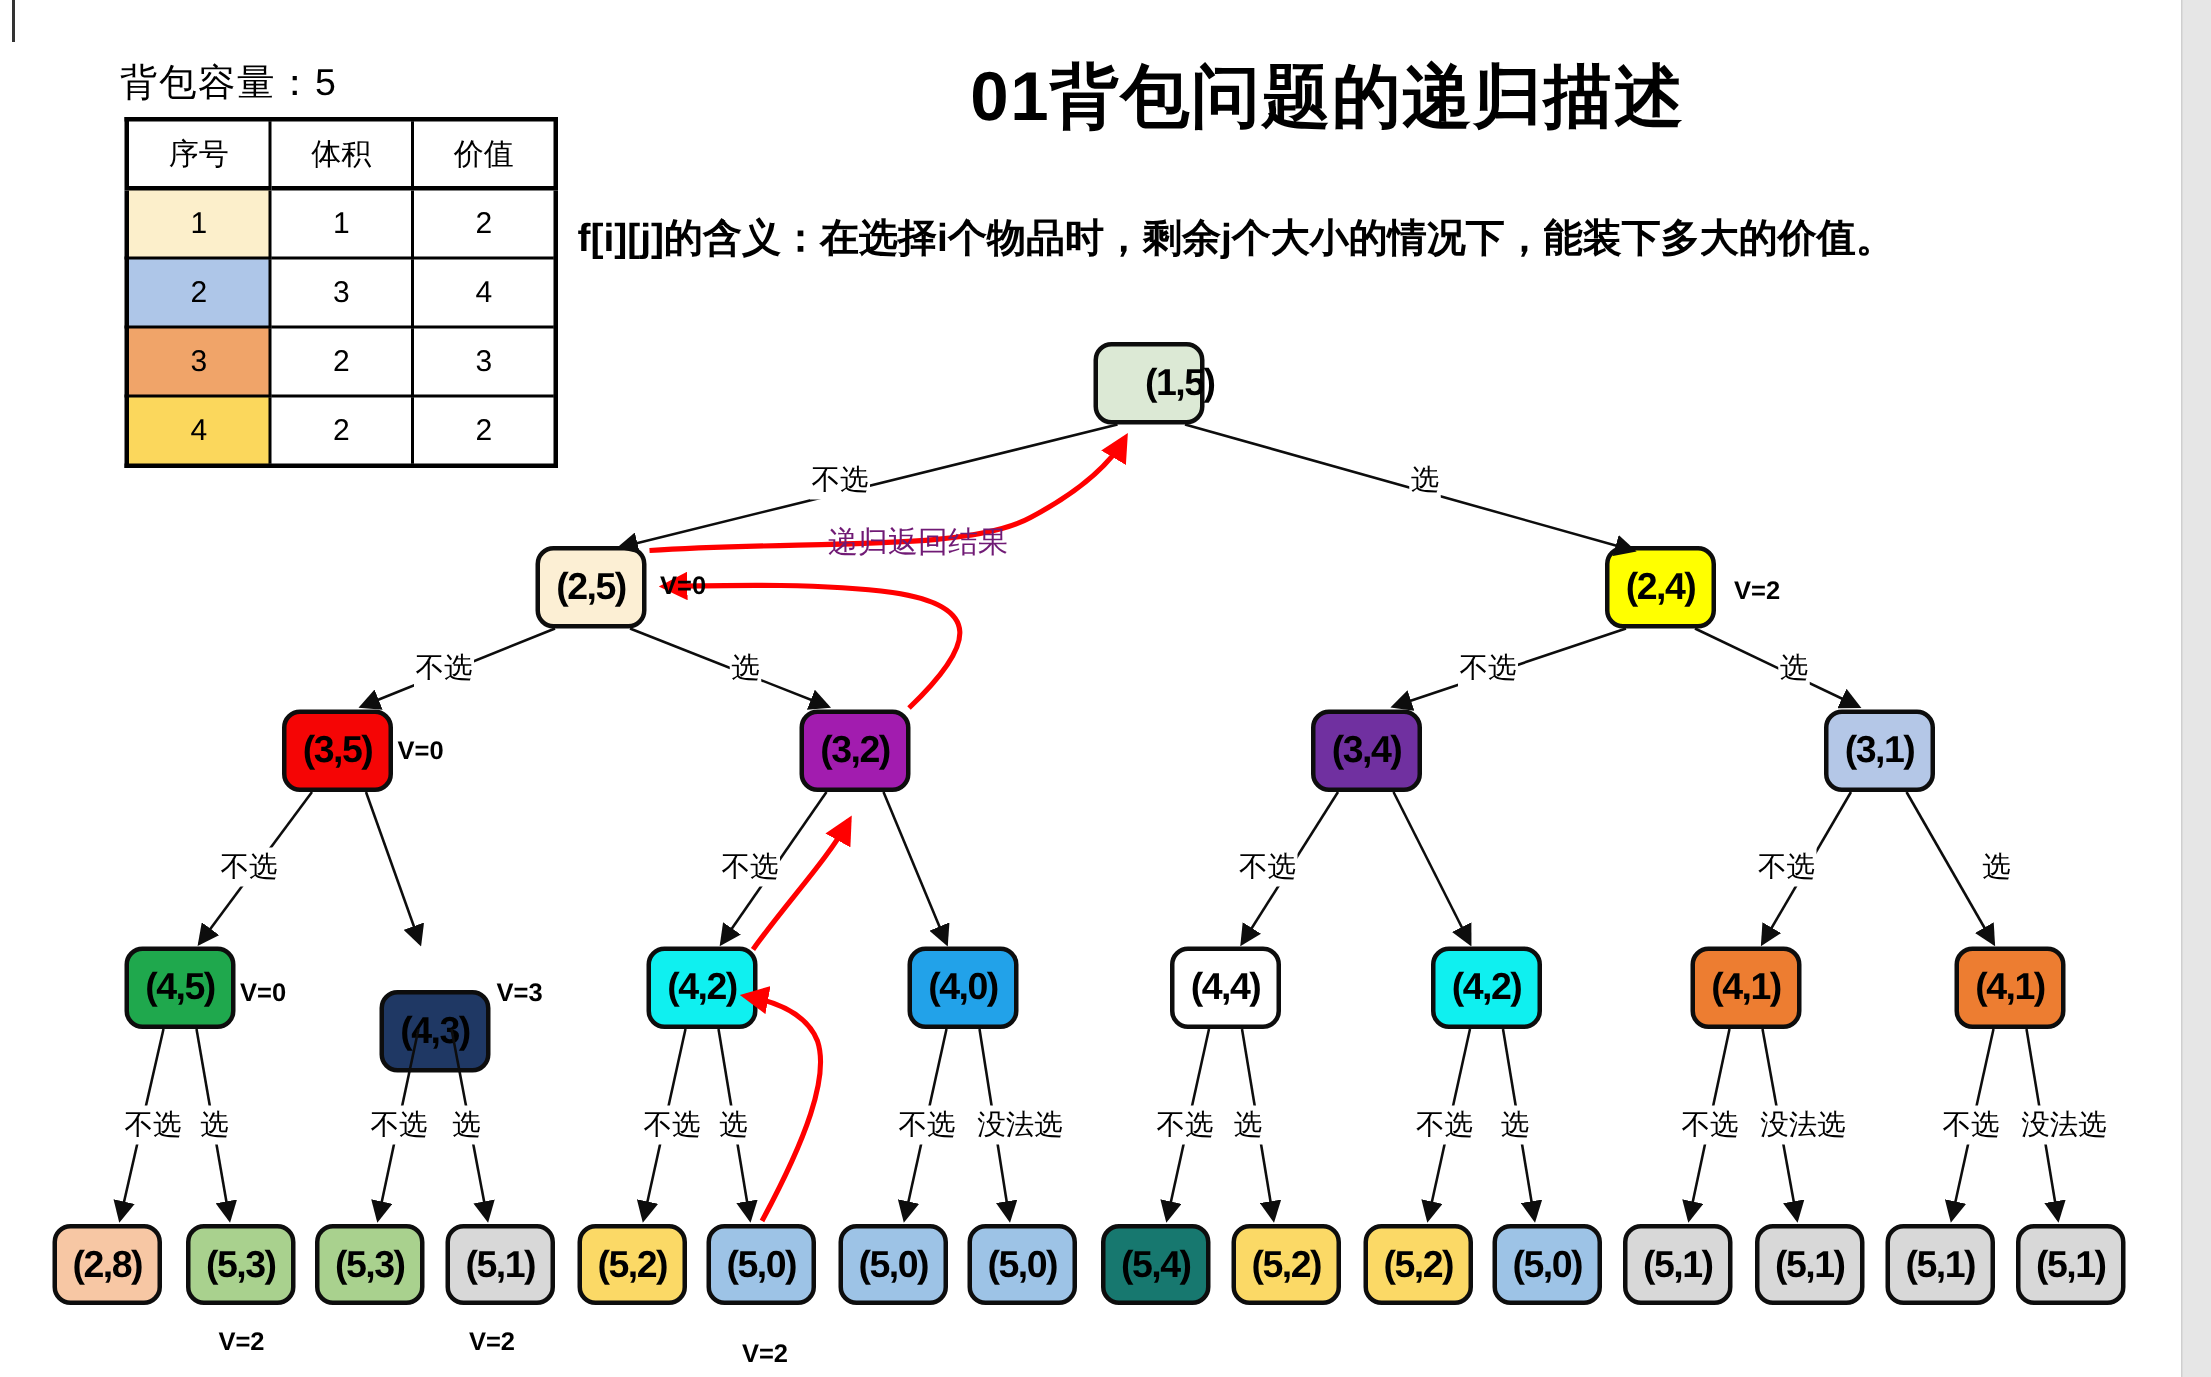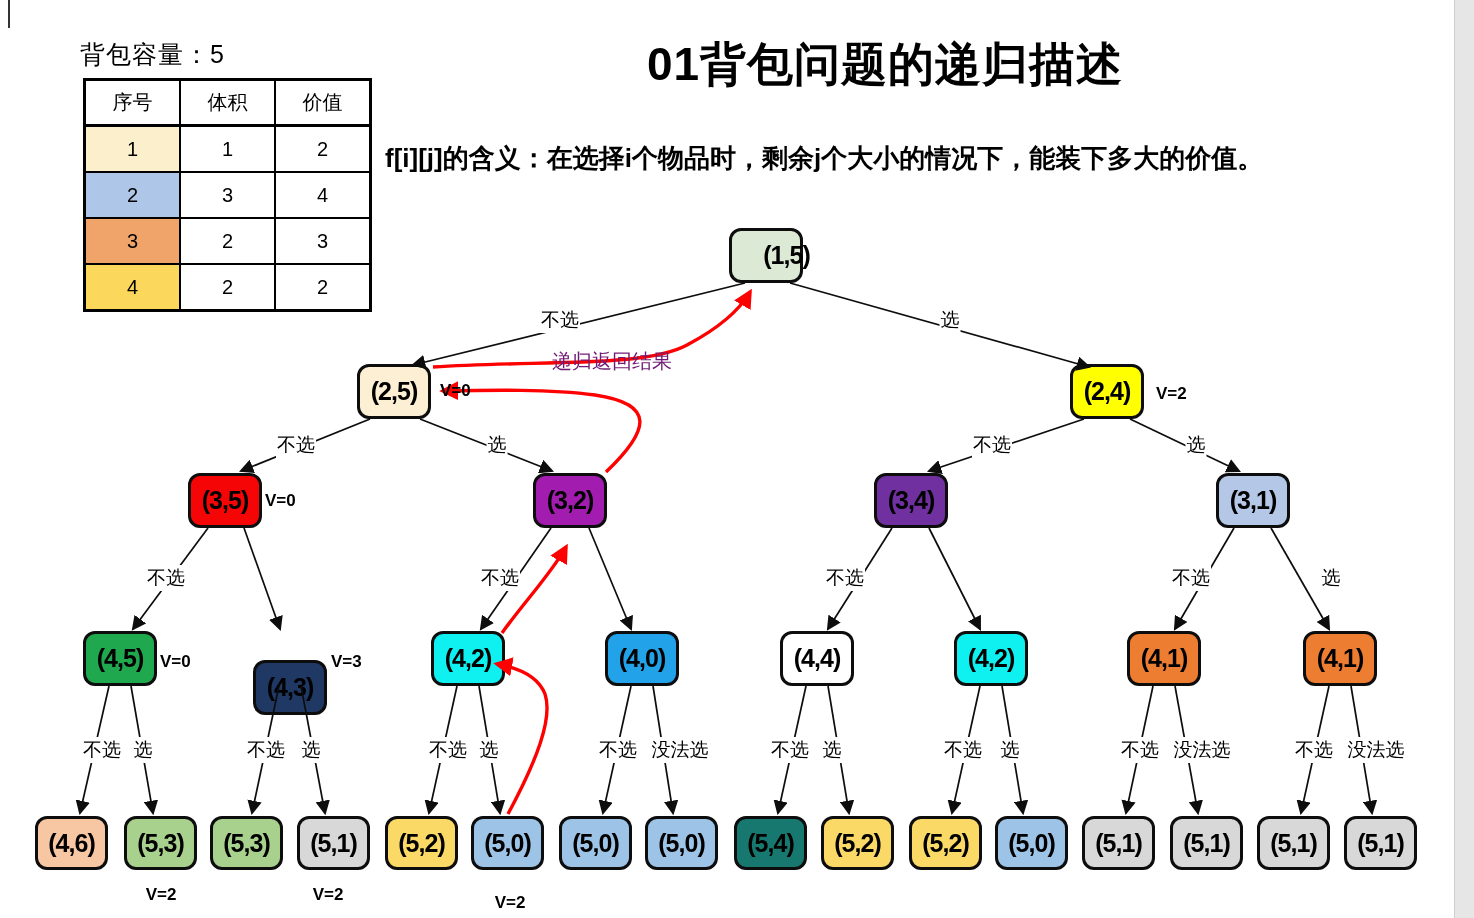--- a/index.html
+++ b/index.html
@@ -85,21 +85,21 @@
   <div class="node" style="left: 1216px; top: 473px; background-color: rgb(180, 199, 231);">(3,1)</div>
   <div class="node" style="left: 83px; top: 631px; background-color: rgb(31, 168, 77);">(4,5)</div>
   <div class="node" style="left: 253px; top: 631px; background-color: rgb(31, 56, 100); margin-top: 29px;">(4,3)</div>
   <div class="node" style="left: 431px; top: 631px; background-color: rgb(15, 240, 240);">(4,2)</div>
   <div class="node" style="left: 605px; top: 631px; background-color: rgb(34, 162, 233);">(4,0)</div>
   <div class="node" style="left: 780px; top: 631px; background-color: rgb(255, 255, 255);">(4,4)</div>
   <div class="node" style="left: 954px; top: 631px; background-color: rgb(15, 240, 240);">(4,2)</div>
   <div class="node" style="left: 1127px; top: 631px; background-color: rgb(237, 125, 49);">(4,1)</div>
   <div class="node" style="left: 1303px; top: 631px; background-color: rgb(237, 125, 49);">(4,1)</div>
 
-  <div class="node leaf" style="left: 35px; top: 816px; background-color: rgb(247, 199, 164);">(4,6)</div>
+  <div class="node leaf" style="left: 35px; top: 816px; background-color: rgb(247, 199, 164);">(2,8)</div>
   <div class="node leaf" style="left: 124px; top: 816px; background-color: rgb(169, 209, 142);">(5,3)</div>
   <div class="node leaf" style="left: 210px; top: 816px; background-color: rgb(169, 209, 142);">(5,3)</div>
   <div class="node leaf" style="left: 297px; top: 816px; background-color: rgb(216, 216, 216);">(5,1)</div>
   <div class="node leaf" style="left: 385px; top: 816px; background-color: rgb(251, 217, 102);">(5,2)</div>
   <div class="node leaf" style="left: 471px; top: 816px; background-color: rgb(157, 195, 230);">(5,0)</div>
   <div class="node leaf" style="left: 559px; top: 816px; background-color: rgb(157, 195, 230);">(5,0)</div>
   <div class="node leaf" style="left: 645px; top: 816px; background-color: rgb(157, 195, 230);">(5,0)</div>
   <div class="node leaf" style="left: 734px; top: 816px; background-color: rgb(23, 120, 111); text-align: center;">(5,4)</div>
   <div class="node leaf" style="left: 821px; top: 816px; background-color: rgb(251, 217, 102);">(5,2)</div>
   <div class="node leaf" style="left: 909px; top: 816px; background-color: rgb(251, 217, 102);">(5,2)</div>

